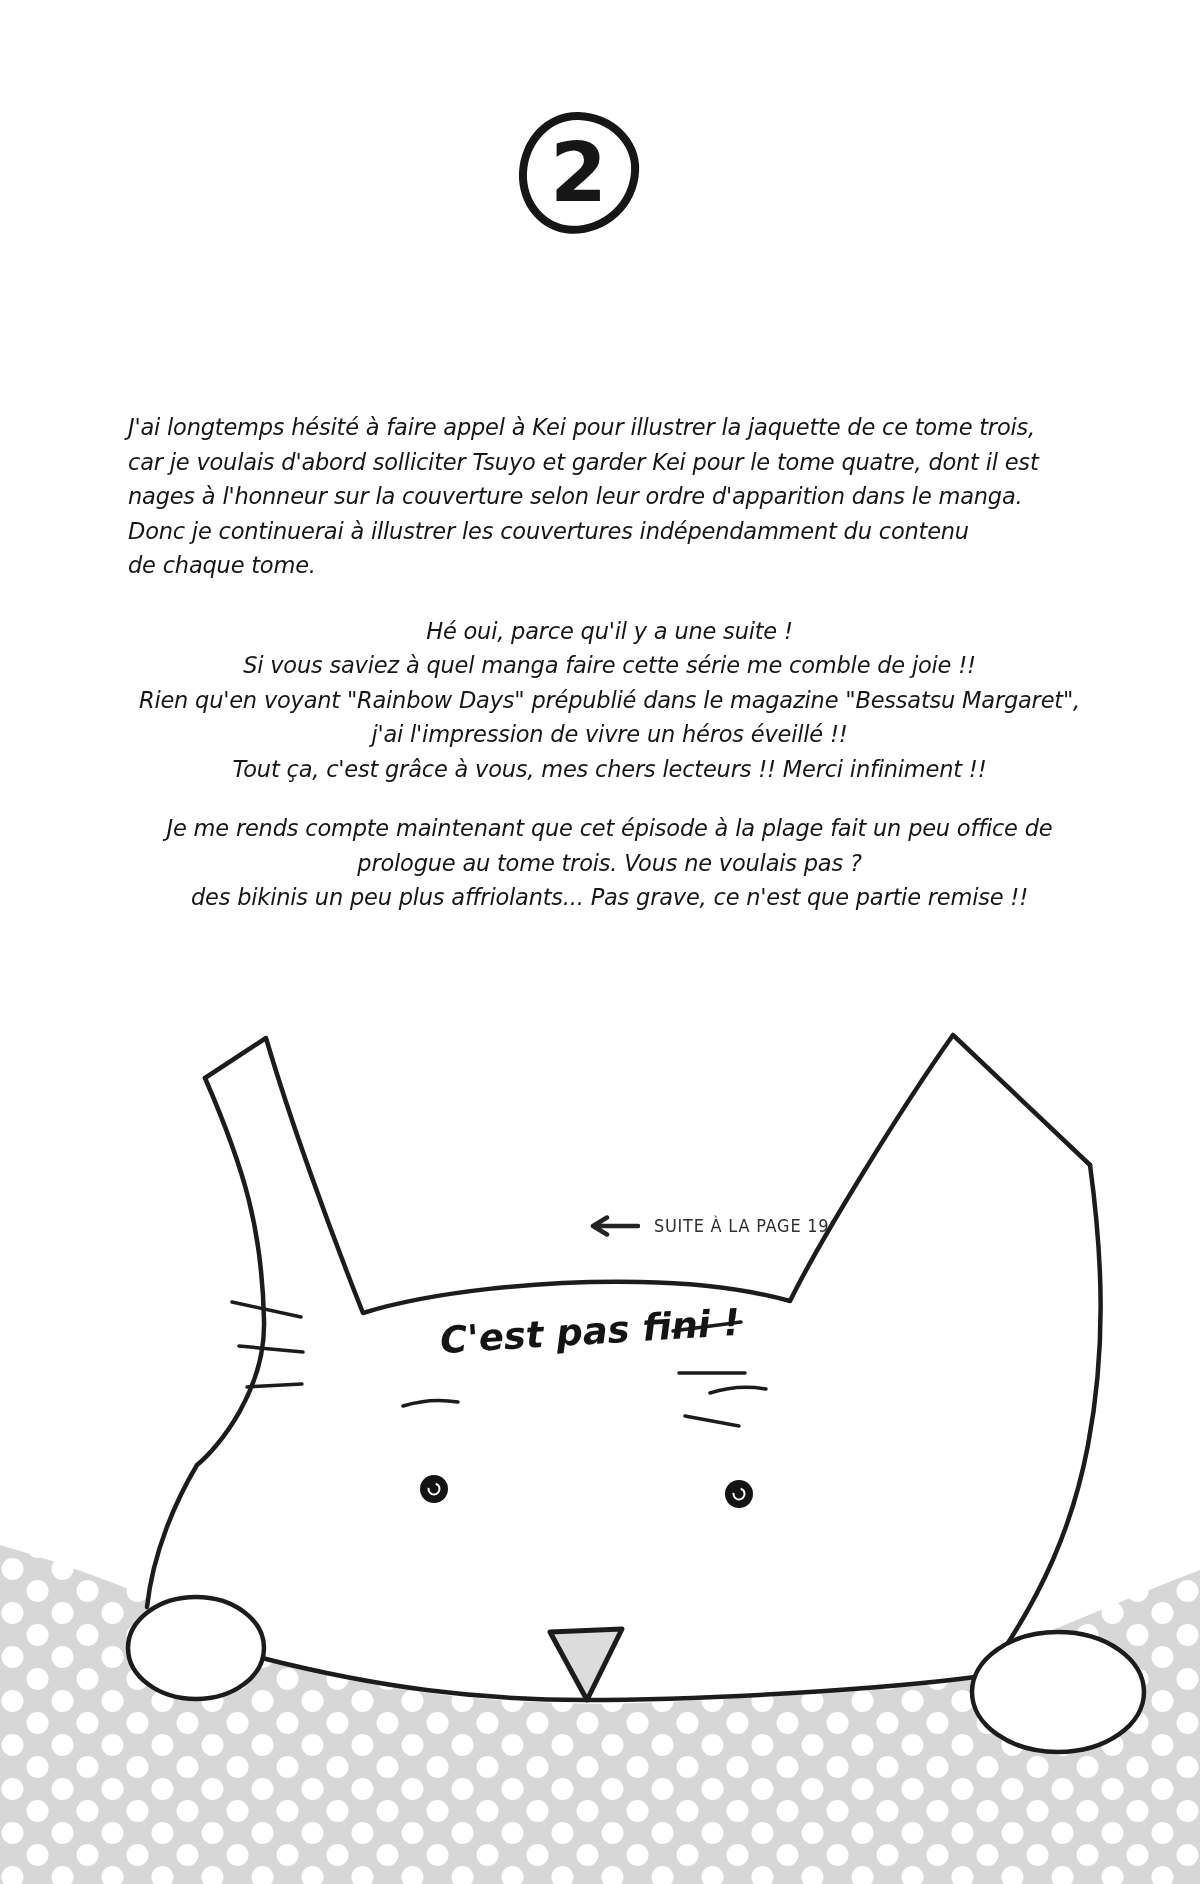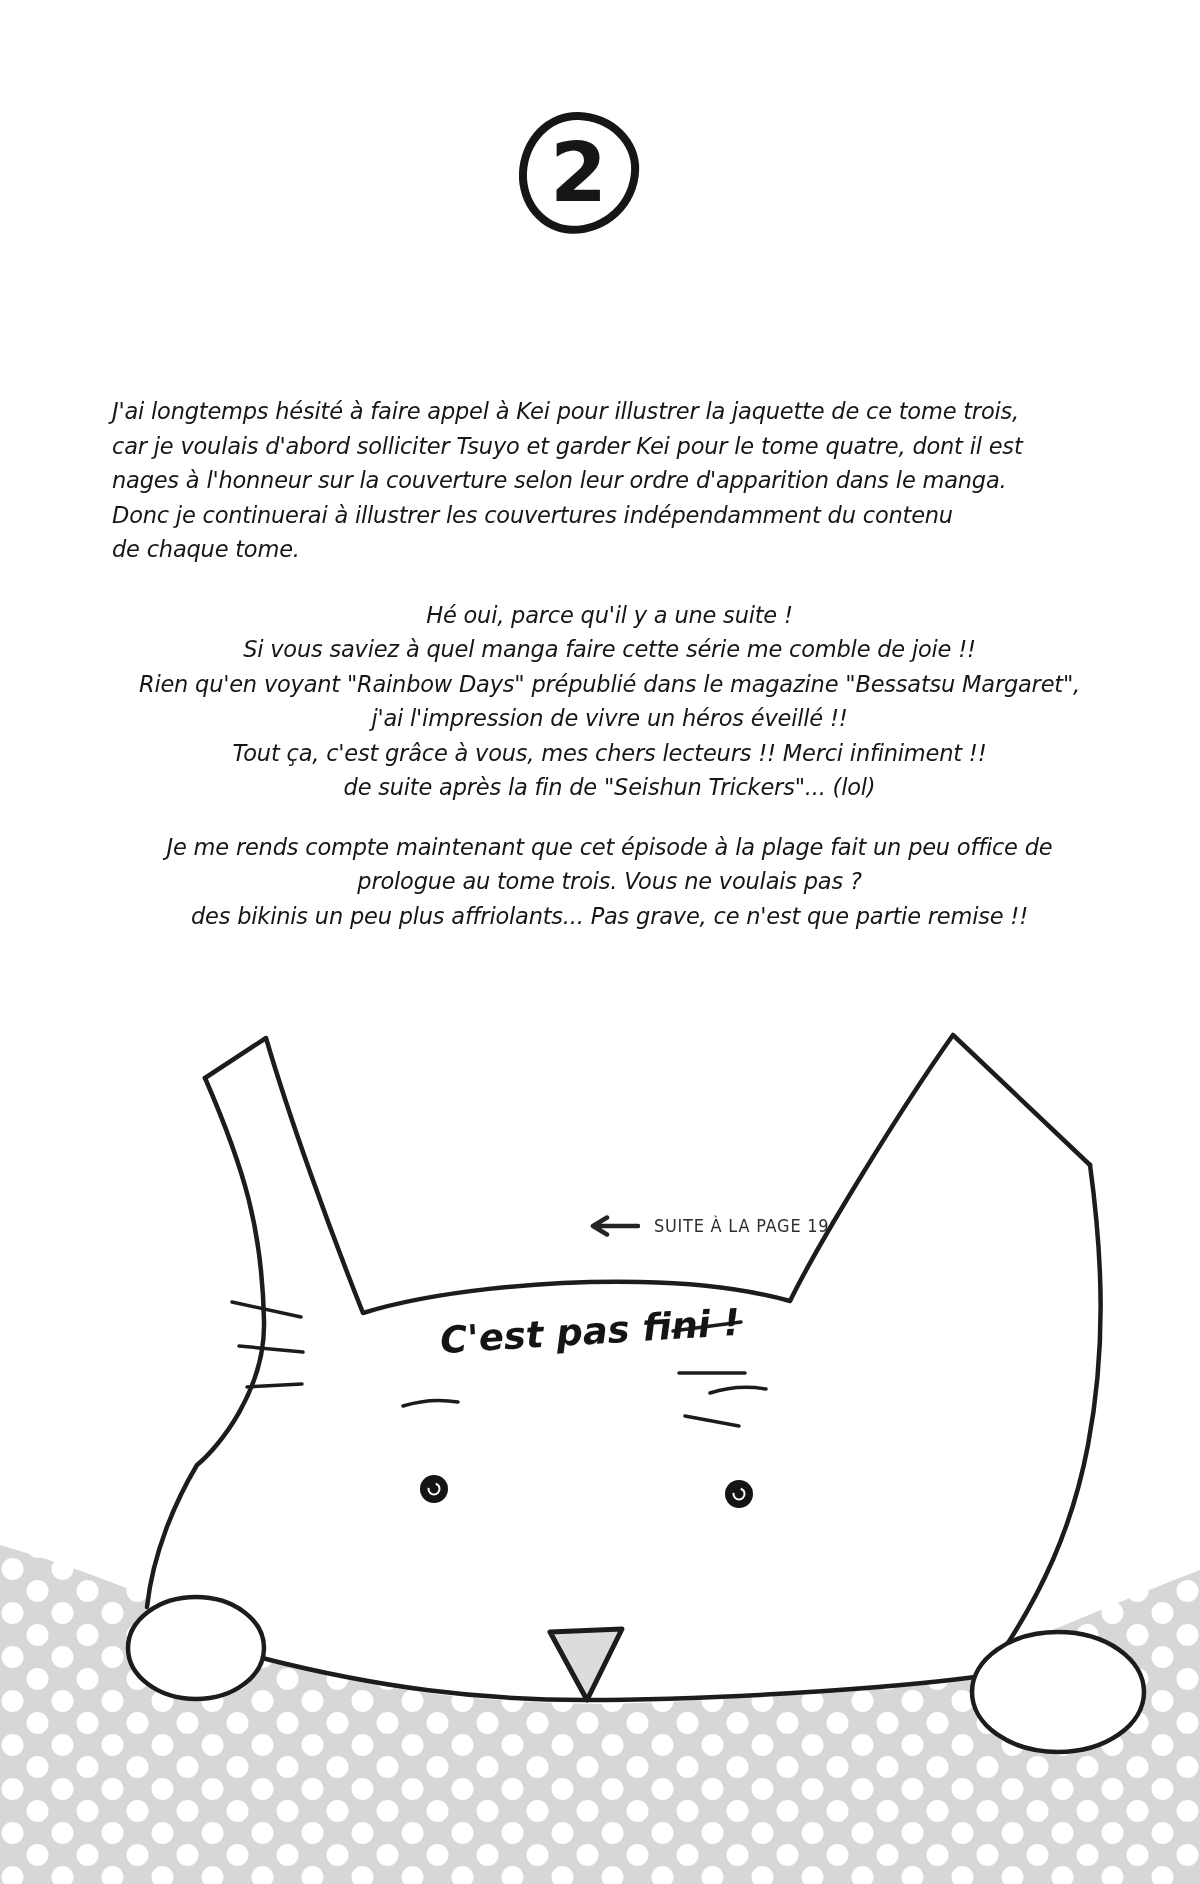--- a/index.html
+++ b/index.html
@@ -25,21 +25,21 @@
     transform:rotate(-2deg);line-height:1;
   }
   
   .author-note{
     position:absolute;left:112px;top:394px;width:995px;
     font-style:italic;
     font-size:22.5px;line-height:34.5px;
     letter-spacing:-0.2px;
     color:#161616;
   }
-  .para{margin:0;font-style:italic;}
+  .para{margin:16px;font-style:italic;}
   .para + .para{margin-top:31px;text-align:center;}
   .para.tight{margin-top:25px;}
   
   .continuation-note{
     position:absolute;left:586px;top:1214px;
     display:flex;align-items:center;gap:14px;
   }
   .continuation-note svg{display:block;}
   .continuation-label{
     font-size:17px;letter-spacing:0.8px;color:#2e2e2e;
@@ -74,21 +74,20 @@
         <div>nages à l'honneur sur la couverture selon leur ordre d'apparition dans le manga.</div>
         <div>Donc je continuerai à illustrer les couvertures indépendamment du contenu</div>
         <div>de chaque tome.</div>
       </div>
     <div class="para">
         <div>Hé oui, parce qu'il y a une suite !</div>
         <div>Si vous saviez à quel manga faire cette série me comble de joie !!</div>
         <div>Rien qu'en voyant "Rainbow Days" prépublié dans le magazine "Bessatsu Margaret",</div>
         <div>j'ai l'impression de vivre un héros éveillé !!</div>
         <div>Tout ça, c'est grâce à vous, mes chers lecteurs !! Merci infiniment !!</div>
-        <div>de suite après la fin de "Seishun Trickers"... (lol)</div>
       </div>
     <div class="para tight">
         <div>Je me rends compte maintenant que cet épisode à la plage fait un peu office de</div>
         <div>prologue au tome trois. Vous ne voulais pas ?</div>
         <div>des bikinis un peu plus affriolants... Pas grave, ce n'est que partie remise !!</div>
       </div>
   </div>
 
   <div class="continuation-note">
     <svg width="54" height="24" viewBox="0 0 54 24">

